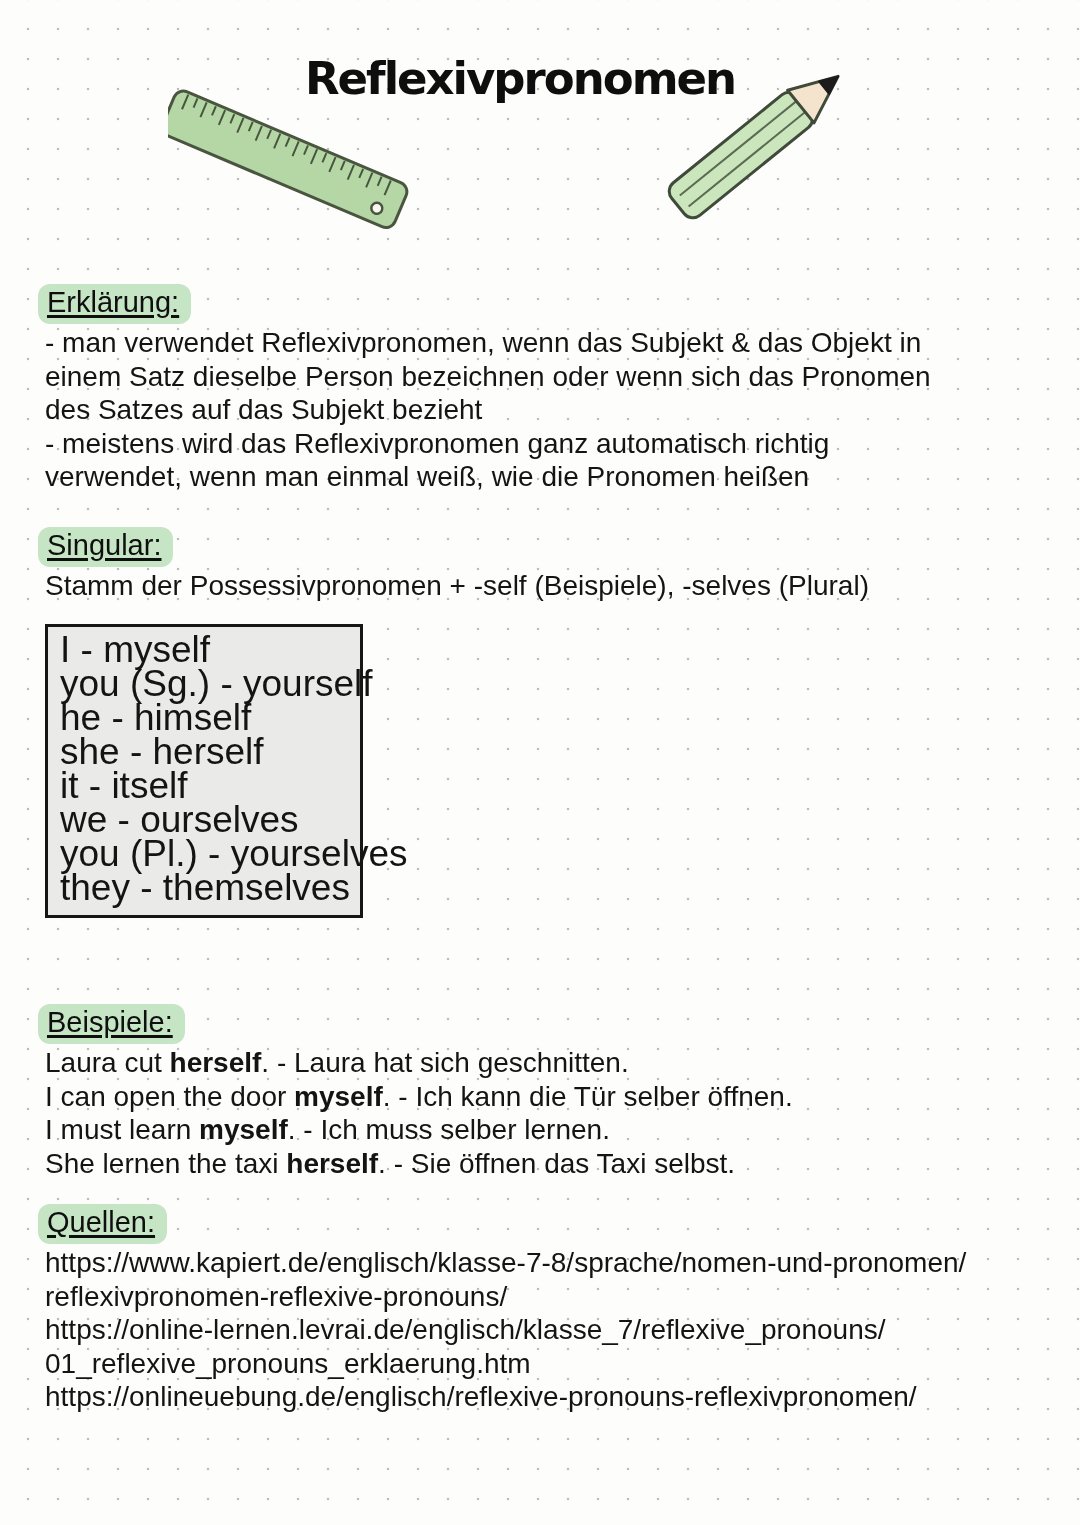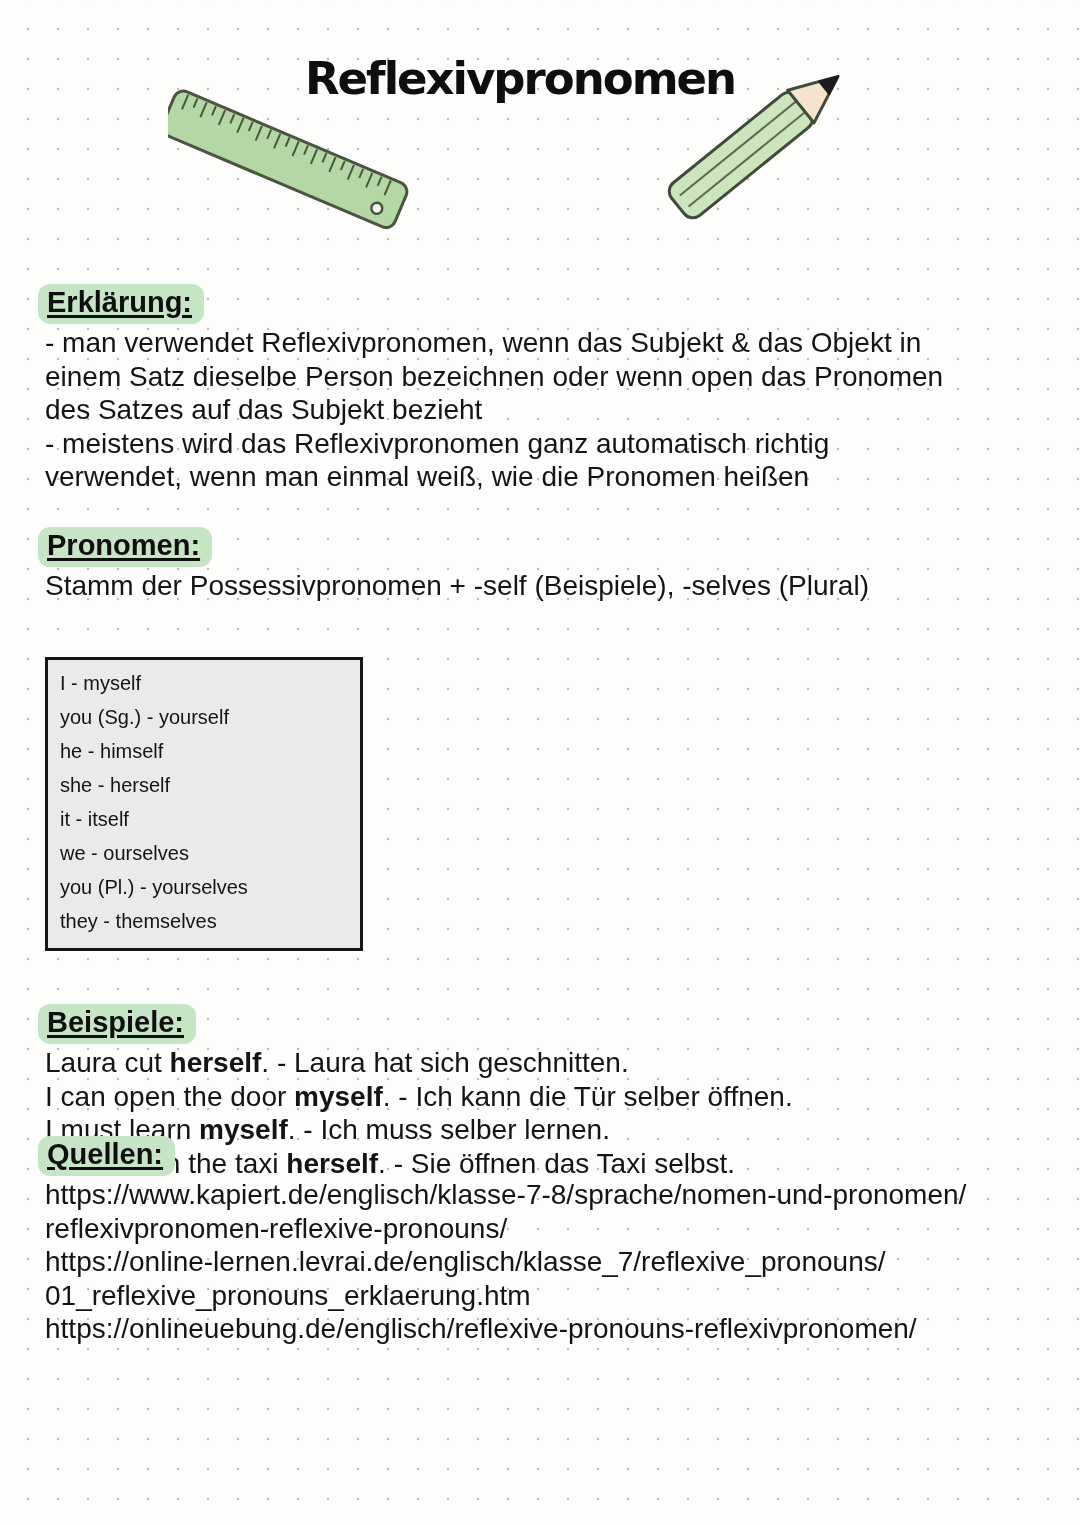--- a/index.html
+++ b/index.html
@@ -27,51 +27,51 @@
     color:#0e0e0e;
     margin:0;
   }
   .ruler-svg{position:absolute;left:168px;top:76px;}
   .pencil-svg{position:absolute;left:648px;top:48px;}
   
   .section{position:absolute;left:38px;color:#141414;}
   .sec-erklaerung{top:284px;}
   .sec-bildung{top:527px;}
   .sec-beispiele{top:1004px;}
-  .sec-quellen{top:1136px;}
+  .sec-quellen{top:1204px;}
   .pill{
     display:inline-block;
     background:#c6e5c5;
     border-radius:12px;
     padding:2px 12px 5px 9px;
     font-size:29px;
     line-height:33px;
-    font-weight:bold;
+    font-weight:normal;
     text-decoration:underline;
     text-decoration-thickness:3px;
     text-underline-offset:3px;
     color:#0f0f0f;
   }
   .body-text{
     margin:2px 0 0 7px;
     font-size:28px;
     line-height:33.6px;
     color:#141414;
   }
   .body-text .line{white-space:nowrap;}
   .example-line{white-space:nowrap;}
   .example-line b{font-weight:bold;}
   
   .pronoun-box{
-    position:absolute;left:45px;top:657px;
+    position:absolute;left:45px;top:624px;
     width:288px;
     background:#eaeae8;
     border:3px solid #161616;
     padding:6px 12px 10px 12px;
-    font-size:20px;
+    font-size:37px;
     line-height:34px;
     color:#141414;
   }
   .pronoun-row{white-space:nowrap;}
 </style>
 </head>
 <body>
 
 <div class="page">
 
@@ -91,29 +91,29 @@
       <path d="M8 -7 H158 M8 7 H158" stroke="#5a6b52" stroke-width="2" fill="none"></path>
       <polygon points="158,-21 206,0 158,21" fill="#f4e3cd" stroke="#3f4a3a" stroke-width="3" stroke-linejoin="round"></polygon>
       <polygon points="188,-8 206,0 188,8" fill="#1c1c1c" stroke="#1c1c1c" stroke-width="2" stroke-linejoin="round"></polygon>
     </g>
   </svg>
 
   <div class="section sec-erklaerung">
     <span class="pill">Erklärung:</span>
     <div class="body-text">
       <div class="line">- man verwendet Reflexivpronomen, wenn das Subjekt &amp; das Objekt in</div>
-      <div class="line">einem Satz dieselbe Person bezeichnen oder wenn open das Pronomen</div>
+      <div class="line">einem Satz dieselbe Person bezeichnen oder wenn sich das Pronomen</div>
       <div class="line">des Satzes auf das Subjekt bezieht</div>
       <div class="line">- meistens wird das Reflexivpronomen ganz automatisch richtig</div>
       <div class="line">verwendet, wenn man einmal weiß, wie die Pronomen heißen</div>
     </div>
   </div>
 
   <div class="section sec-bildung">
-    <span class="pill">Pronomen:</span>
+    <span class="pill">Singular:</span>
     <div class="body-text">
       <div class="line">Stamm der Possessivpronomen + -self (Beispiele), -selves (Plural)</div>
     </div>
   </div>
 
   <div class="pronoun-box">
     <div class="pronoun-row">I - myself</div>
     <div class="pronoun-row">you (Sg.) - yourself</div>
     <div class="pronoun-row">he - himself</div>
     <div class="pronoun-row">she - herself</div>

